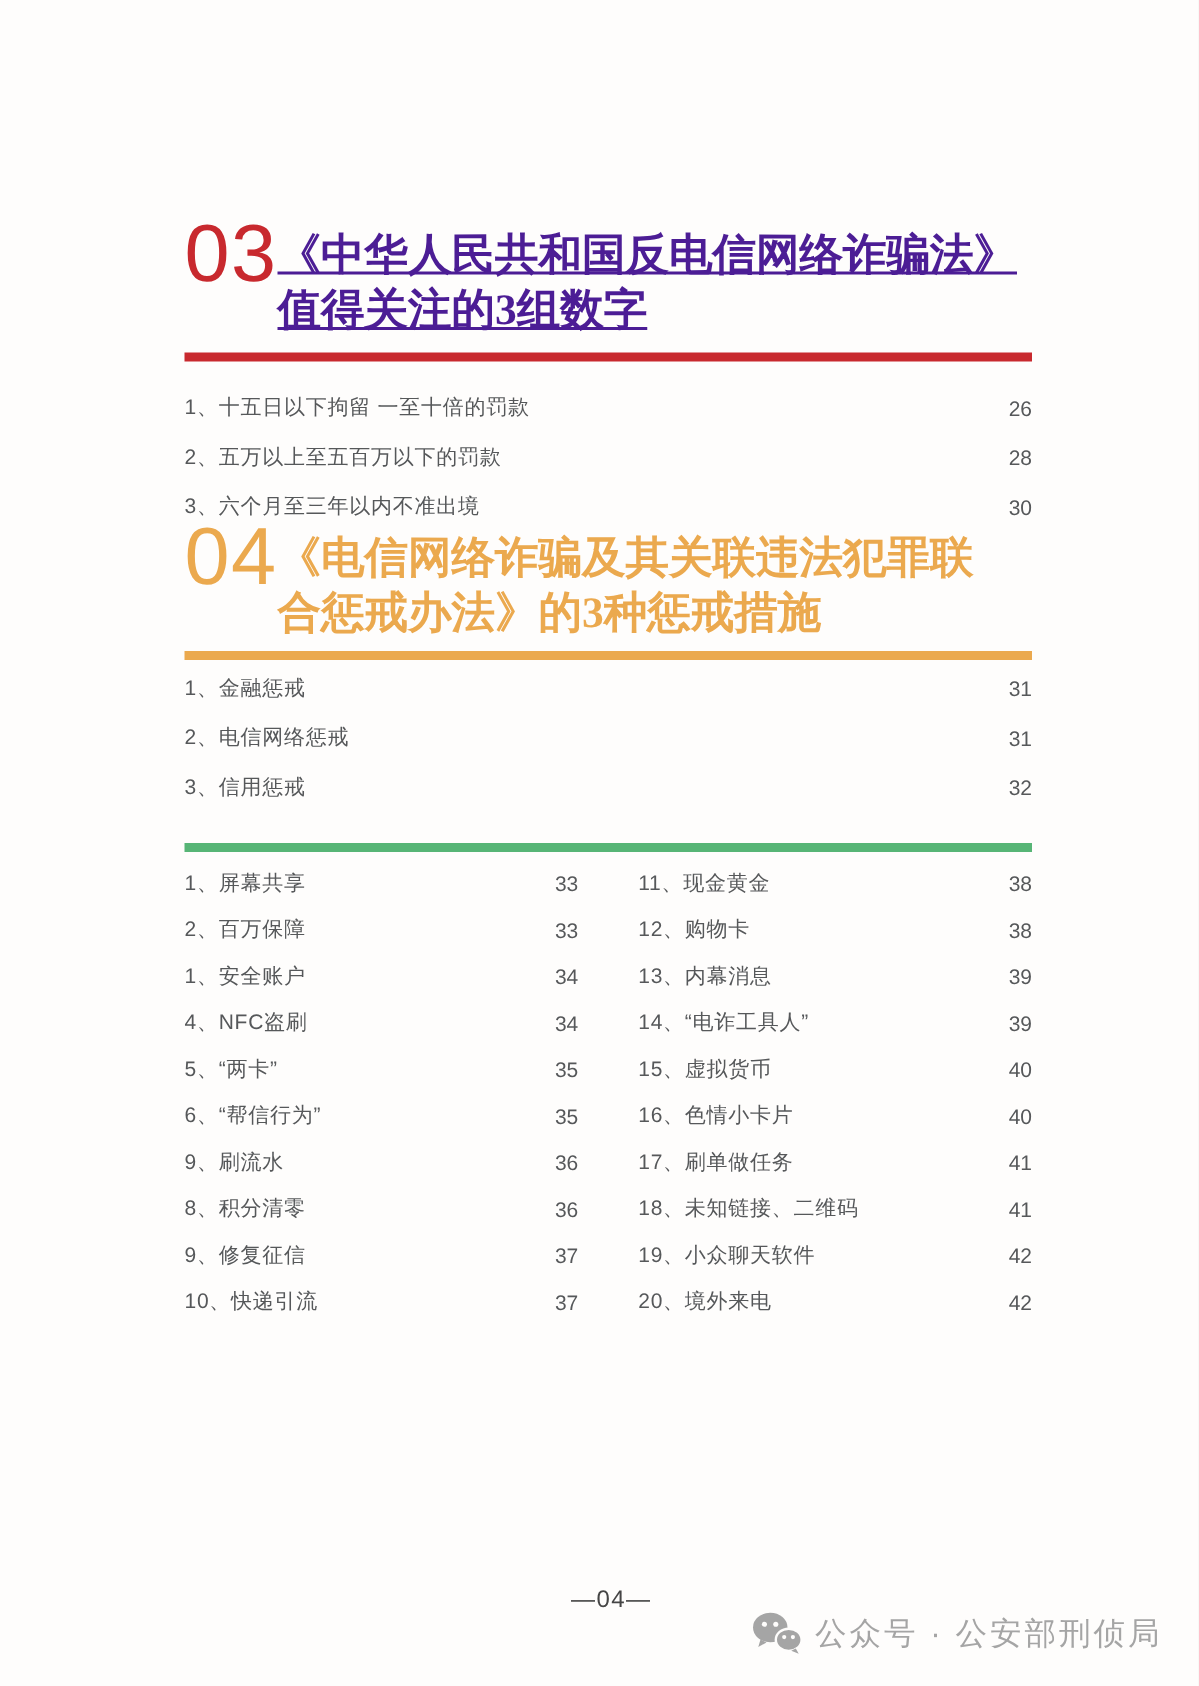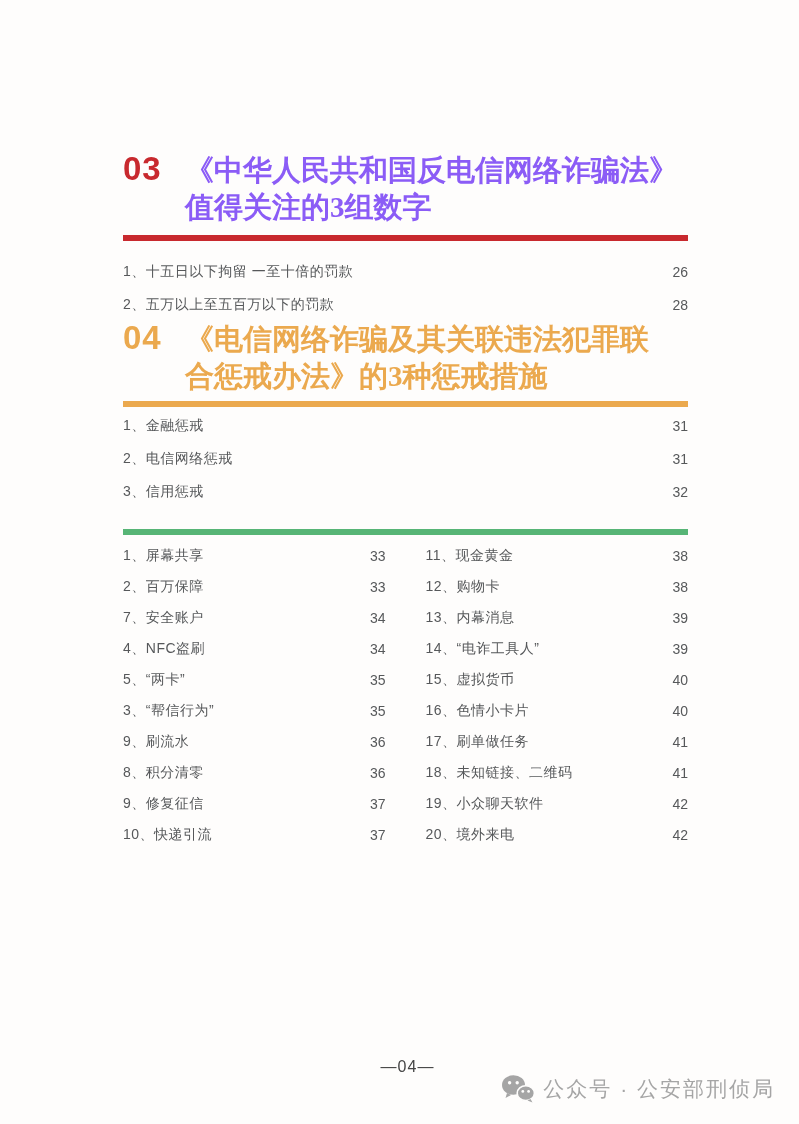--- a/index.html
+++ b/index.html
@@ -20,23 +20,23 @@
     left: 123px;
     top: 152px;
     width: 565px;
   }
 
   
   .sec-header { display: flex; align-items: flex-start; }
   .sec-num {
     width: 62px;
     flex: 0 0 62px;
-    font-size: 33px;
+    font-size: 54px;
     line-height: 38px;
-    font-weight: 700;
+    font-weight: 400;
     letter-spacing: 1px;
     margin-top: -2px;
   }
   .sec-title {
     font-size: 29px;
     line-height: 37px;
     font-weight: 700;
     font-family: "Liberation Serif", "DejaVu Serif", serif;
     letter-spacing: 0px;
   }
@@ -96,34 +96,38 @@
 </style>
 </head>
 <body>
 
 <div class="page">
   <div class="content">
 
     <section class="sec-03">
       <div class="sec-header">
         <div class="sec-num" style="color: rgb(200, 41, 46);">03</div>
-        <div class="sec-title" style="color: #8b5cf6;">
+        <div class="sec-title" style="color: #4c1d95; text-decoration: underline;">
           <div class="tline">《中华人民共和国反电信网络诈骗法》</div>
           <div class="tline">值得关注的3组数字</div>
         </div>
       </div>
       <div class="rule" style="background: rgb(200, 41, 46);"></div>
       <ul class="toc-list">
         <li class="toc-row">
           <span class="lbl">1、十五日以下拘留 一至十倍的罚款</span>
           <span class="pg">26</span>
         </li>
         <li class="toc-row">
           <span class="lbl">2、五万以上至五百万以下的罚款</span>
           <span class="pg">28</span>
+        </li>
+        <li class="toc-row">
+          <span class="lbl">3、六个月至三年以内不准出境</span>
+          <span class="pg">30</span>
         </li>
       </ul>
     </section>
 
     <section class="sec-04">
       <div class="sec-header">
         <div class="sec-num" style="color: rgb(235, 169, 78);">04</div>
         <div class="sec-title" style="color: rgb(235, 169, 78);">
           <div class="tline">《电信网络诈骗及其关联违法犯罪联</div>
           <div class="tline">合惩戒办法》的3种惩戒措施</div>
@@ -153,33 +157,33 @@
         <ul class="kw-col toc-list">
           <li class="toc-row">
             <span class="lbl">1、屏幕共享</span>
             <span class="pg">33</span>
           </li>
           <li class="toc-row">
             <span class="lbl">2、百万保障</span>
             <span class="pg">33</span>
           </li>
           <li class="toc-row">
-            <span class="lbl">7、安全账户</span>
+            <span class="lbl">1、安全账户</span>
             <span class="pg">34</span>
           </li>
           <li class="toc-row">
             <span class="lbl">4、NFC盗刷</span>
             <span class="pg">34</span>
           </li>
           <li class="toc-row">
             <span class="lbl">5、“两卡”</span>
             <span class="pg">35</span>
           </li>
           <li class="toc-row">
-            <span class="lbl">3、“帮信行为”</span>
+            <span class="lbl">6、“帮信行为”</span>
             <span class="pg">35</span>
           </li>
           <li class="toc-row">
             <span class="lbl">9、刷流水</span>
             <span class="pg">36</span>
           </li>
           <li class="toc-row">
             <span class="lbl">8、积分清零</span>
             <span class="pg">36</span>
           </li>

